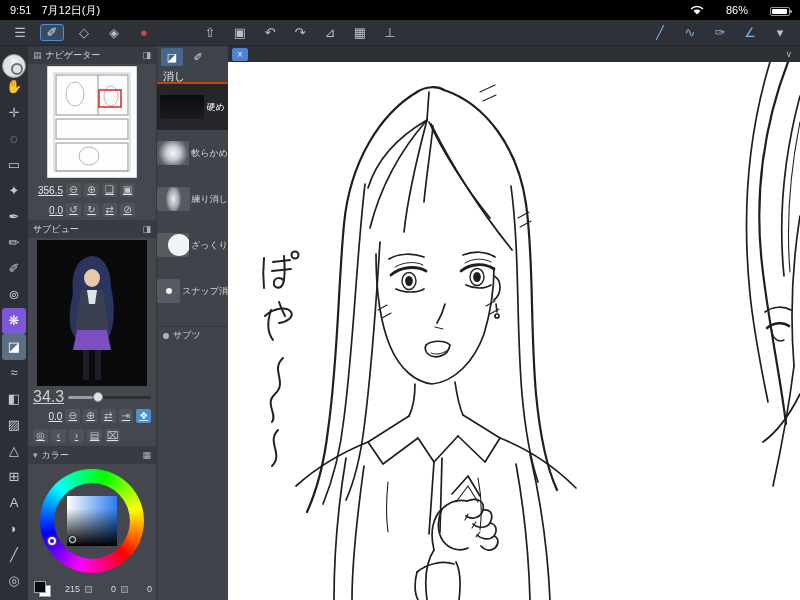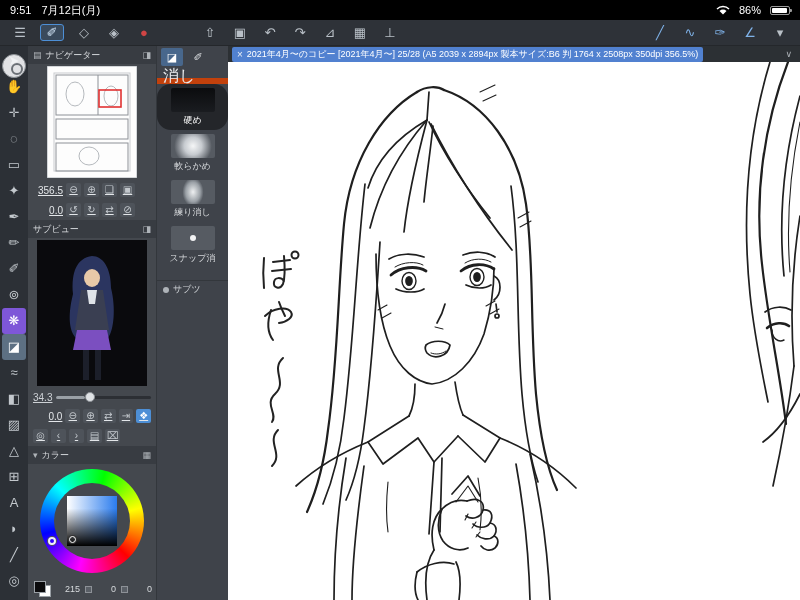--- a/index.html
+++ b/index.html
@@ -3,21 +3,21 @@
 <meta charset="utf-8">
 <style>
   html,body{margin:0;padding:0;background:#222;}
   *{box-sizing:border-box;font-family:"Liberation Sans","DejaVu Sans",sans-serif;}
   #app{position:relative;width:800px;height:600px;background:#3a3e44;overflow:hidden;color:#cdd1d5;padding-left:7px;}
 
   
   .status-bar{position:absolute;left:0;top:0;width:800px;height:20px;background:#000;color:#fff;
     display:flex;align-items:center;justify-content:space-between;padding:0 10px;font-size:11px;}
   .status-left{display:flex;gap:10px;align-items:center;}
-  .status-right{display:flex;gap:9px;align-items:center;}
+  .status-right{display:flex;gap:22px;align-items:flex-end;}
   .batt{display:inline-block;position:relative;width:20px;height:9px;border:1px solid #9a9a9a;border-radius:2px;}
   .batt::before{content:"";position:absolute;left:1px;top:1px;bottom:1px;width:15px;background:#fff;border-radius:1px;}
   .batt::after{content:"";position:absolute;right:-3px;top:2px;width:2px;height:3px;background:#9a9a9a;border-radius:0 1px 1px 0;}
 
   
   .toolbar{position:absolute;left:0;top:20px;width:800px;height:26px;background:#2e3238;border-bottom:1px solid #24272b;
     display:flex;align-items:center;gap:10px;padding:0 10px;font-size:13px;color:#b9c0c7;}
   .tbi{width:20px;text-align:center;cursor:default;}
   .tbi.boxed{border:1px solid #4d8fd6;border-radius:3px;background:#3a4a5c;color:#cfe2f4;width:24px;}
   .tbi.red{color:#d04545;}
@@ -44,21 +44,21 @@
 
   
   .thumb-wrap{height:116px;display:flex;align-items:center;justify-content:center;flex:none;}
   .ctl-row{height:20px;display:flex;align-items:center;gap:3px;padding:0 5px;font-size:10px;color:#e3e6e9;flex:none;text-decoration:underline;}
   .ctl-row .val{width:30px;text-align:right;}
   .cbtn{width:15px;height:14px;line-height:14px;text-align:center;font-size:10px;color:#c3c8cd;background:#4e535a;border-radius:2px;}
   .cbtn.accent{background:var(--accent,#4d8fd6);color:#fff;}
 
   
   .subimg-wrap{height:150px;display:flex;align-items:center;justify-content:center;flex:none;}
-  .slider-row{height:18px;display:flex;align-items:center;gap:4px;padding:0 5px;font-size:10px;flex:none;text-decoration:underline;}
+  .slider-row{height:18px;display:flex;align-items:center;gap:4px;padding:0 5px;font-size:16px;flex:none;text-decoration:underline;}
   .slider{flex:1;height:3px;background:#2c2f34;border-radius:2px;position:relative;}
   .slider .fill{position:absolute;left:0;top:0;bottom:0;width:30%;background:#9aa0a6;border-radius:2px;}
   .slider .knob{position:absolute;left:30%;top:-4px;width:10px;height:10px;border-radius:50%;background:#dfe2e5;border:1px solid #8d9197;}
 
   
   .wheel-wrap{height:114px;display:flex;align-items:center;justify-content:center;flex:1;}
   .wheel{position:relative;width:104px;height:104px;border-radius:50%;
     background:conic-gradient(from 135deg,#f00,#f0f,#00f,#0ff,#0f0,#ff0,#f00);}
   .wheel::after{content:"";position:absolute;left:14px;top:14px;width:76px;height:76px;border-radius:50%;background:#44484e;}
   .sv-square{position:absolute;left:27px;top:27px;width:50px;height:50px;z-index:2;
@@ -70,22 +70,22 @@
   .swatch{position:absolute;width:12px;height:12px;border:1px solid #9aa0a6;}
   .swatch.main{left:0;top:0;background:#0a0a0c;z-index:2;}
   .swatch.sub{left:5px;top:4px;background:#fff;}
   .hsv-item{display:flex;align-items:center;gap:19px;}
   .hsv-chip{width:7px;height:7px;border:1px solid #8d9197;background:#5a5f66;}
 
   
   .tp-tools{height:22px;display:flex;align-items:center;gap:4px;padding:2px 4px;flex:none;}
   .tp-tile{width:22px;height:18px;line-height:18px;text-align:center;font-size:11px;border-radius:2px;color:#d8dbde;}
   .tp-tile.sel{background:#48678c;color:#fff;}
-  .tp-title{height:16px;line-height:16px;padding:0 6px;font-size:16px;color:#e8eaed;border-bottom:6px solid #c2410c;flex:none;}
-  .subtool{height:46px;display:flex;flex-direction:column;align-items:center;justify-content:center;gap:2px;flex:none;border-radius:14px;}
+  .tp-title{height:16px;line-height:16px;padding:0 6px;font-size:11px;color:#e8eaed;border-bottom:2px solid #c2410c;flex:none;}
+  .subtool{height:46px;display:flex;align-items:center;justify-content:center;gap:2px;flex:none;}
   .subtool.sel{background:#24262a;}
   .subtool .label{font-size:9px;color:#d4d7da;white-space:nowrap;}
   .subtool.sel .label{color:#fff;}
   .prev{width:44px;height:24px;background:#565b62;border-radius:2px;position:relative;overflow:hidden;}
   .prev.hard{background:linear-gradient(#0b0c0e,#1a1c20);}
   .prev.soft{background:radial-gradient(circle at 50% 50%,#f5f6f7 0%,#c7cbd0 35%,#565b62 75%);}
   .prev.smudge{background:radial-gradient(ellipse 30% 75% at 50% 50%,#eef0f1 0%,#9aa0a6 55%,#565b62 80%);}
   .prev.round::after{content:"";position:absolute;left:11px;top:1px;width:22px;height:22px;border-radius:50%;background:#f2f3f4;}
   .prev.dot-lg::after,.prev.dot-md::after,.prev.dot-sm::after{content:"";position:absolute;left:50%;top:50%;transform:translate(-50%,-50%);border-radius:50%;background:#f2f3f4;}
   .prev.dot-lg::after{width:12px;height:12px;}
@@ -305,35 +305,38 @@
     </div>
     <div class="subtool">
       <span class="prev soft"></span>
       <span class="label">軟らかめ</span>
     </div>
     <div class="subtool">
       <span class="prev smudge"></span>
       <span class="label">練り消し</span>
     </div>
     <div class="subtool">
+      <span class="prev round"></span>
+      <span class="label">ざっくり</span>
+    </div>
+    <div class="subtool">
       <span class="prev dot-sm"></span>
       <span class="label">スナップ消</span>
     </div>
 
     <div class="tp-footer">
       <span class="dot"></span>
       <span>サブツ</span>
     </div>
   </div>
 
   <div class="canvas-col">
     <div class="tab-bar">
       <span class="tab-pill">
         <span class="tab-close">×</span>
-        <span>2021年4月〜のコピー [2021年4月〜] 25/28 (A5 2039 x 2894px 製本サイズ:B6 判 1764 x 2508px 350dpi 356.5%)</span>
       </span>
       <span class="tab-space"></span>
       <span class="tab-chevron">∨</span>
     </div>
 
     <div class="canvas">
       <span class="sfx-hidden">ぽや〜〜</span>
       <svg width="572" height="538" viewBox="0 0 572 538">
         <g fill="none" stroke="#1f1f1f" stroke-width="1.7" stroke-linecap="round" stroke-linejoin="round">
 

